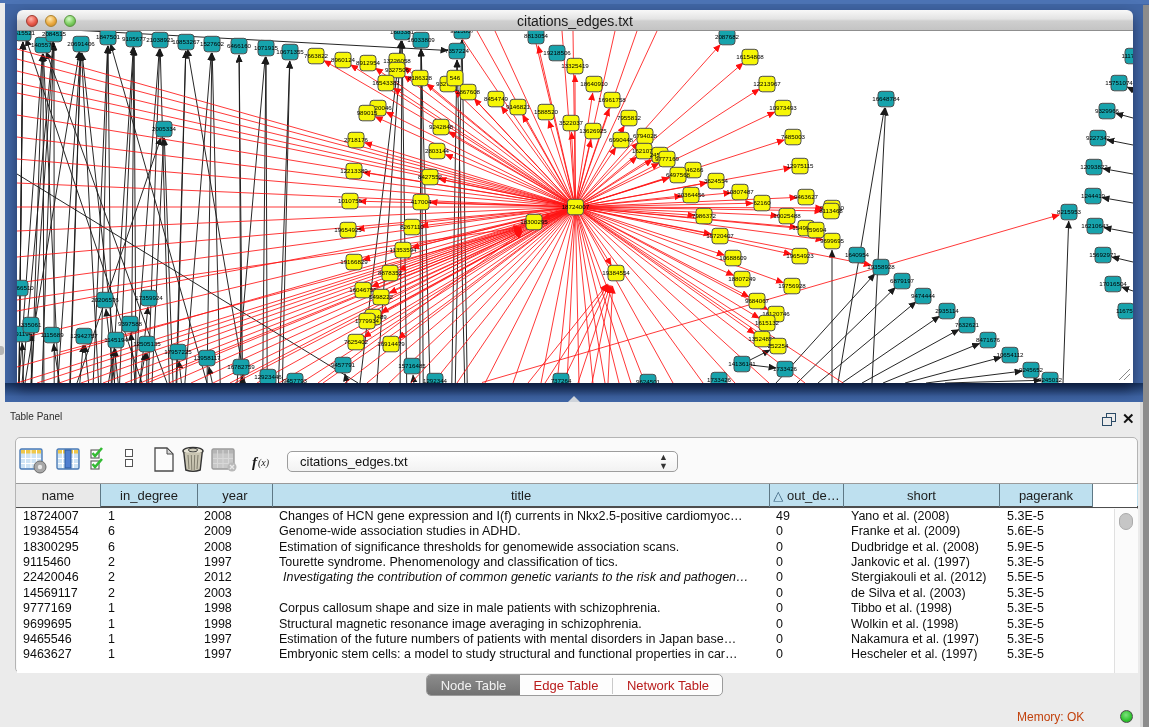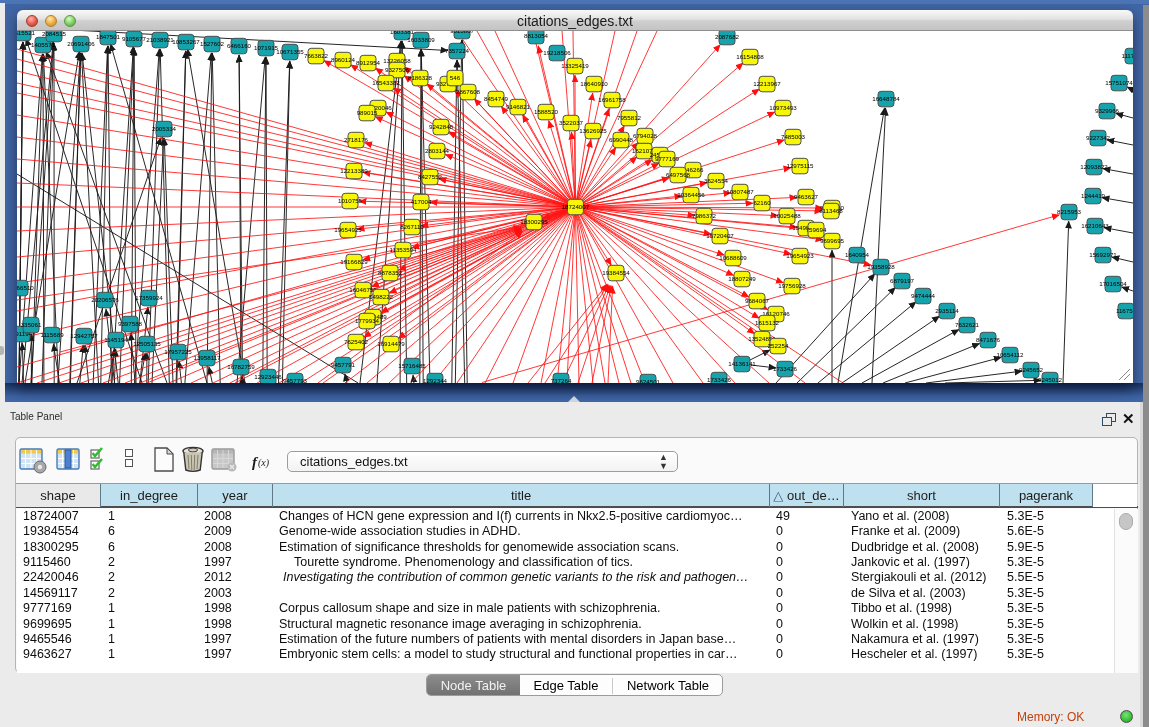--- a/index.html
+++ b/index.html
@@ -47,21 +47,21 @@
 .row { position:absolute; height:15px; width:100%; white-space:nowrap; }
 .c { position:absolute; top:0; overflow:hidden; }
 .tbody-bg { position:absolute; left:1px; top:71px; width:1121px; height:164px; background:#ffffff; }
 .sbar { position:absolute; left:1098px; top:71px; width:24px; height:164px; background:#fbfbfb;
   border-left:1px solid #e0e0e0; }
 .sthumb { position:absolute; left:4px; top:4px; width:14px; height:17px; background:#c6c6c6;
   border-radius:7px; border:1px solid #ababab; }
 .tabs { position:absolute; left:426px; top:272px; width:297px; height:22px;
   background:#fdfdfd; border:1px solid #9b9b9b; border-radius:5px; overflow:hidden;
   font-size:13px; }
-.tab { position:absolute; top:0; height:22px; text-align:center; padding-top:3px; color:#000000; }
+.tab { position:absolute; top:0; height:22px; text-align:center; padding-top:3px; color:#b91c1c; }
 .tab.sel { background:linear-gradient(#8c8c8c,#6f6f6f); color:#f2f2f2; }
 .tab-div { position:absolute; top:3px; width:1px; height:16px; background:#c9c9c9; }
 .mem { position:absolute; left:1017px; top:308px; font-size:12px; color:#c2410c; }
 .memdot { position:absolute; left:1120px; top:308px; width:13px; height:13px; border-radius:50%;
   background:radial-gradient(circle at 5px 4px, #7fe07f, #2fc42f 60%, #23a623); border:1px solid #4c4c4c; }
 </style>
 </head>
 <body>
 <div class="desktop"></div>
 <div class="desktop-top"></div>
@@ -701,21 +701,21 @@
             <line x1="1" y1="9.5" x2="21" y2="9.5" stroke="#d8d8d8" stroke-width="1"></line>
             <line x1="1" y1="14.5" x2="21" y2="14.5" stroke="#d8d8d8" stroke-width="1"></line>
           </g>
           <circle cx="216" cy="29" r="4.5" fill="#b9b9b9"></circle>
           <path d="M214 27 l4 4 M218 27 l-4 4" stroke="#e8e8e8" stroke-width="1.4"></path>
           <text x="236" y="29" font-family="Liberation Serif, serif" font-style="italic" font-weight="bold" font-size="15" fill="#1a1a1a">f</text>
           <text x="242" y="28" font-family="Liberation Serif, serif" font-style="italic" font-size="10" fill="#1a1a1a">(x)</text>
         </svg></div>
     <div class="combo">citations_edges.txt<span class="arr">▲<br>▼</span></div>
     <div class="thead">
-      <div class="th first" style="left:0px; width:85px;">shape</div>
+      <div class="th first" style="left:0px; width:85px;">name</div>
       <div class="th" style="left:85px; width:97px;">in_degree</div>
       <div class="th" style="left:182px; width:75px;">year</div>
       <div class="th" style="left:257px; width:497px;">title</div>
       <div class="th" style="left:754px; width:74px;"><span style="color:#335a77">△</span> out_de…</div>
       <div class="th" style="left:828px; width:156px;">short</div>
       <div class="th" style="left:984px; width:93px;">pagerank</div>
       <div class="th" style="left:1077px; width:44px; border-right:none; background:#fff; border-bottom:1px solid #fff;"></div>
     </div>
     <div class="tbody-bg"></div>
     <div class="rows">
@@ -743,21 +743,21 @@
           <span class="c" style="left:187px;">2008</span>
           <span class="c" style="left:262px;">Estimation of significance thresholds for genomewide association scans.</span>
           <span class="c" style="left:759px;">0</span>
           <span class="c" style="left:834px;">Dudbridge et al. (2008)</span>
           <span class="c" style="left:990px;">5.9E-5</span>
         </div>
 <div class="row" style="top:46.0px;">
           <span class="c" style="left:6px;">9115460</span>
           <span class="c" style="left:91px;">2</span>
           <span class="c" style="left:187px;">1997</span>
-          <span class="c" style="left:277px;text-align:center;">Tourette syndrome. Phenomenology and classification of tics.</span>
+          <span class="c" style="left:262px;text-align:center;">Tourette syndrome. Phenomenology and classification of tics.</span>
           <span class="c" style="left:759px;">0</span>
           <span class="c" style="left:834px;">Jankovic et al. (1997)</span>
           <span class="c" style="left:990px;">5.3E-5</span>
         </div>
 <div class="row" style="top:61.4px;">
           <span class="c" style="left:6px;">22420046</span>
           <span class="c" style="left:91px;">2</span>
           <span class="c" style="left:187px;">2012</span>
           <span class="c" style="left:266px;font-style:italic;">Investigating the contribution of common genetic variants to the risk and pathogen…</span>
           <span class="c" style="left:759px;">0</span>

